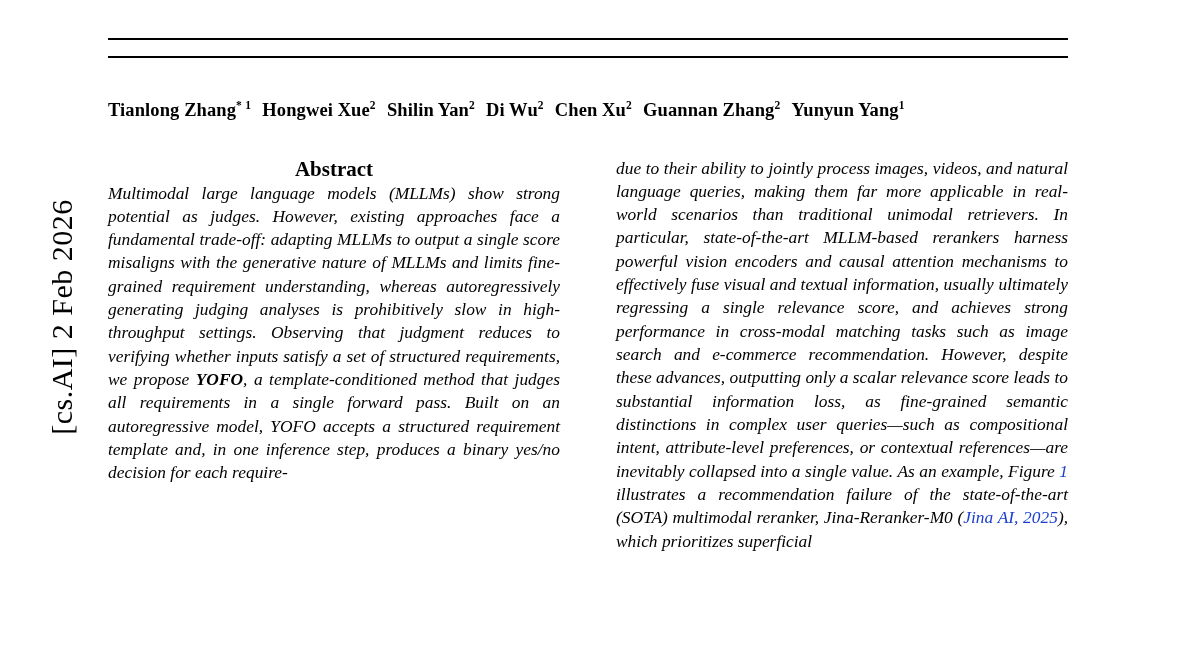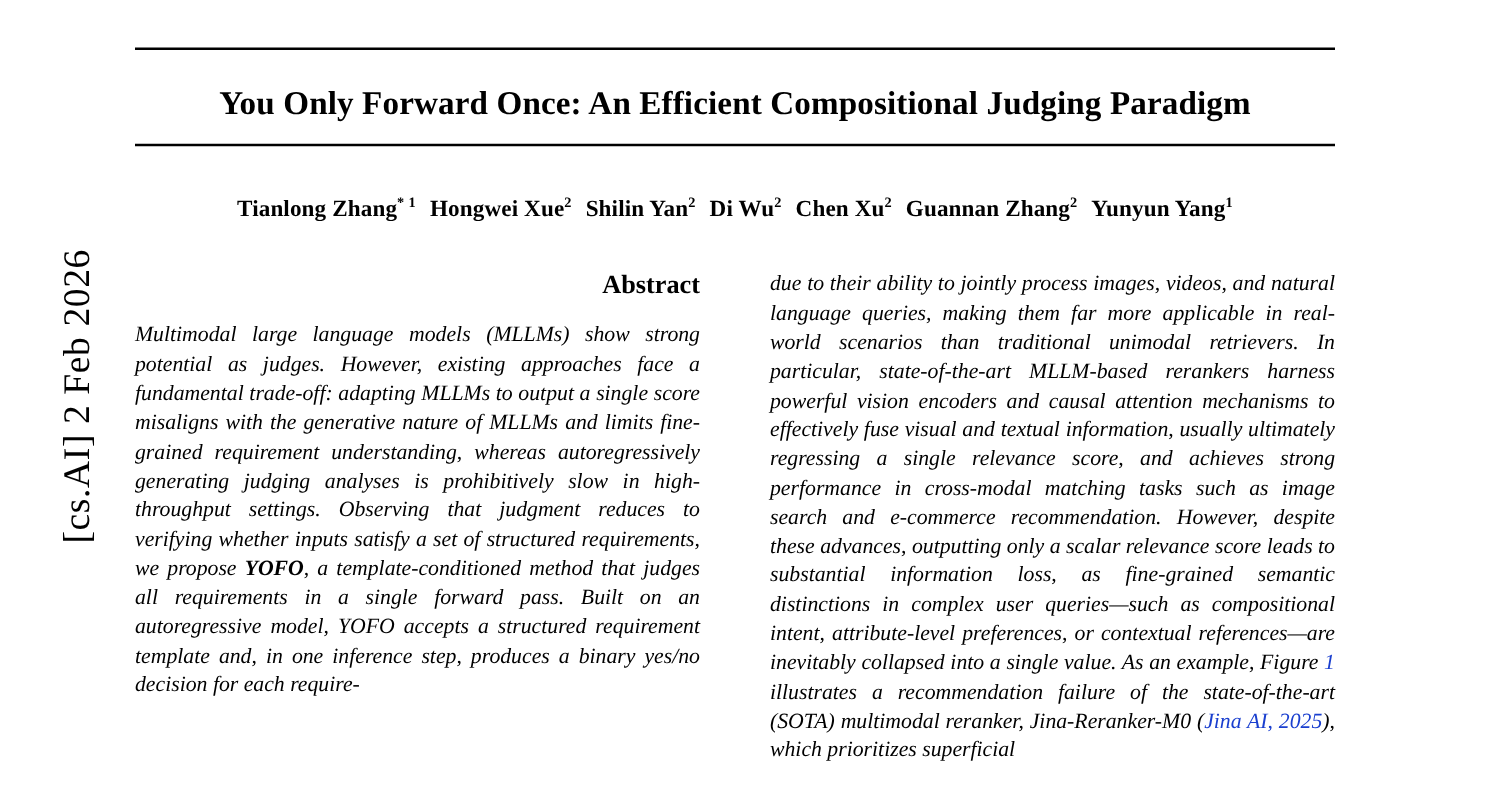--- a/index.html
+++ b/index.html
@@ -50,21 +50,20 @@
   .rule-bottom { margin-top: 16px; }
   .title {
     text-align: center;
     font-size: 26.5px;
     font-weight: bold;
     line-height: 1.2;
     margin-top: 27px;
     letter-spacing: 0.1px;
   }
   .authors {
-    text-align: center;
     font-size: 18.5px;
     font-weight: bold;
     margin-top: 40px;
     letter-spacing: 0.1px;
   }
   .authors .sep { display: inline-block; width: 11px; }
   .authors sup {
     font-size: 11.5px;
     vertical-align: super;
     font-weight: bold;
@@ -72,24 +71,24 @@
   }
   .columns {
     display: flex;
     margin-top: 36px;
     gap: 56px;
   }
   .col {
     width: 452px;
   }
   .abstract-head {
-    text-align: right;
+    text-align: center;
     font-size: 21px;
     font-weight: bold;
-    margin-bottom: 16px;
+    margin-bottom: 0;
   }
   .body-text {
     font-size: 17.4px;
     line-height: 1.34;
     text-align: justify;
     text-justify: inter-word;
     hyphens: none;
   }
   .body-text p { margin: 0; font-style: italic; }
   .link { color: #1a3fcf; }
@@ -100,21 +99,20 @@
 <body>
 
 <div class="page">
 
   <div class="arxiv-stamp">[cs.AI]  2 Feb 2026</div>
 
   <div class="content">
 
     <div class="rule rule-top"></div>
 
-    <div class="title">You Only Forward Once: An Efficient Compositional Judging Paradigm</div>
 
     <div class="rule rule-bottom"></div>
 
     <div class="authors">
       <span><span>Tianlong Zhang</span><sup>* 1</sup></span><span class="sep"></span><span><span>Hongwei Xue</span><sup>2</sup></span><span class="sep"></span><span><span>Shilin Yan</span><sup>2</sup></span><span class="sep"></span><span><span>Di Wu</span><sup>2</sup></span><span class="sep"></span><span><span>Chen Xu</span><sup>2</sup></span><span class="sep"></span><span><span>Guannan Zhang</span><sup>2</sup></span><span class="sep"></span><span><span>Yunyun Yang</span><sup>1</sup></span>
     </div>
 
     <div class="columns">
 
       <div class="col col-left">

